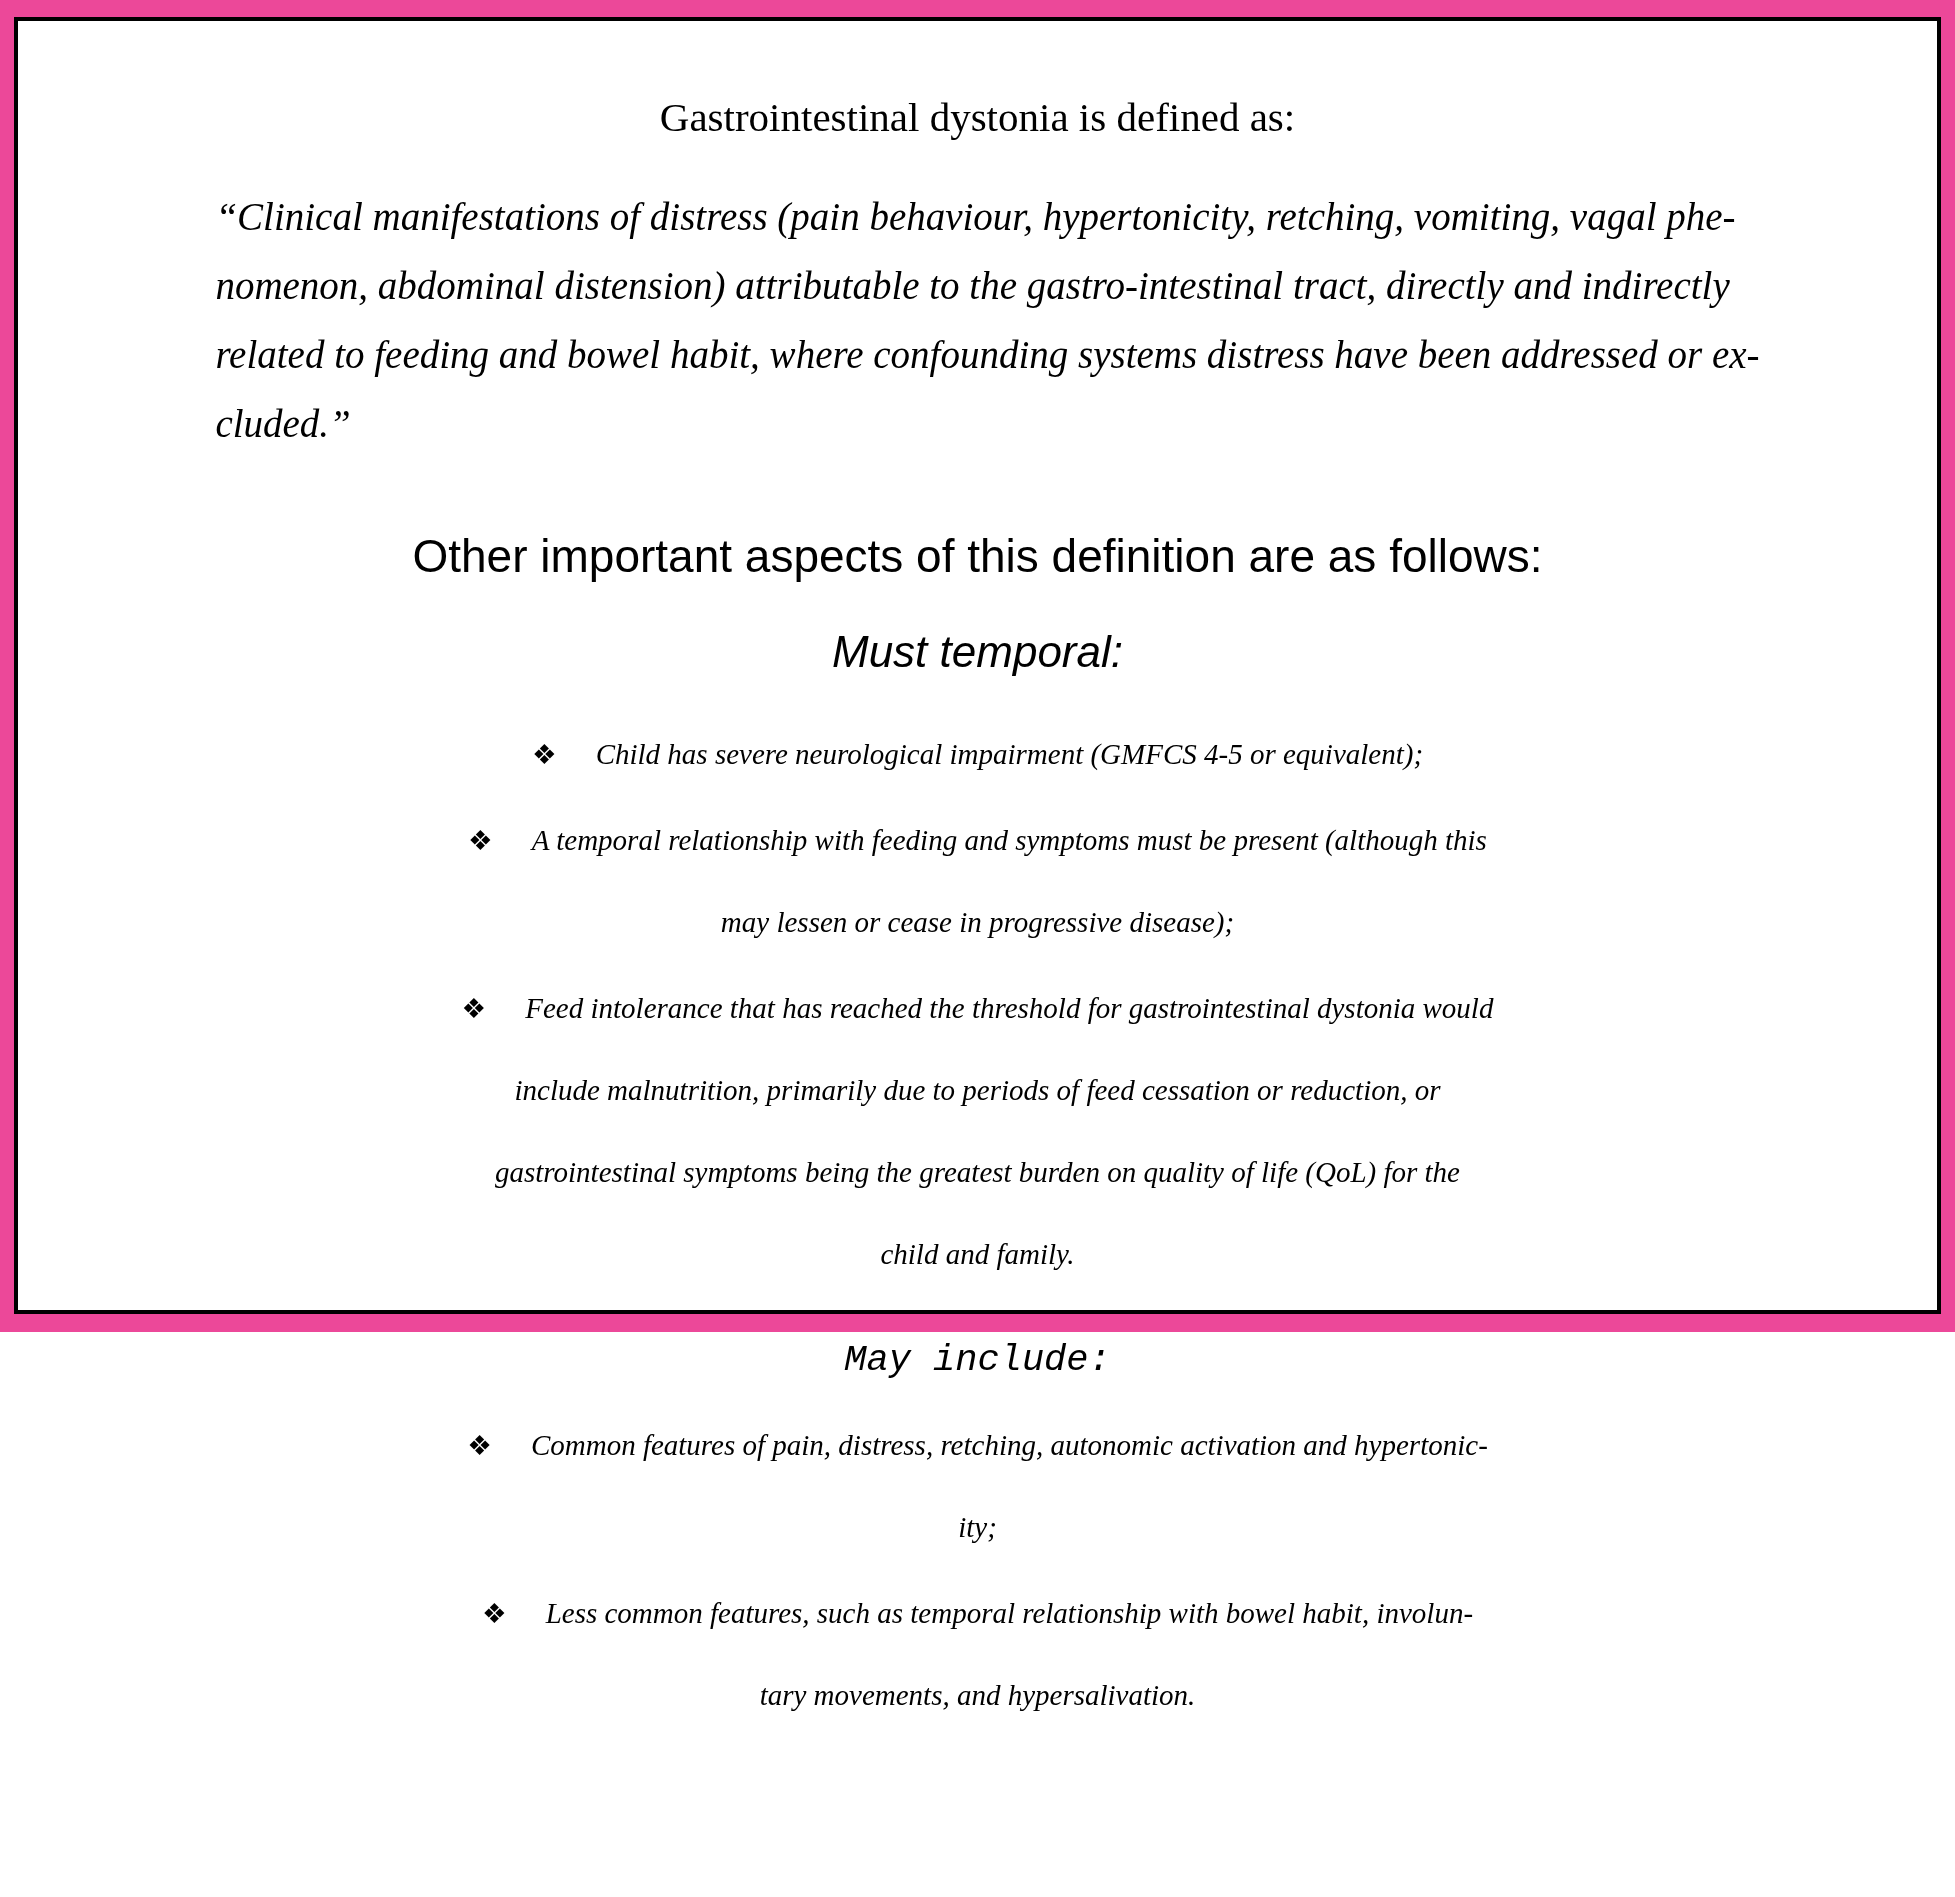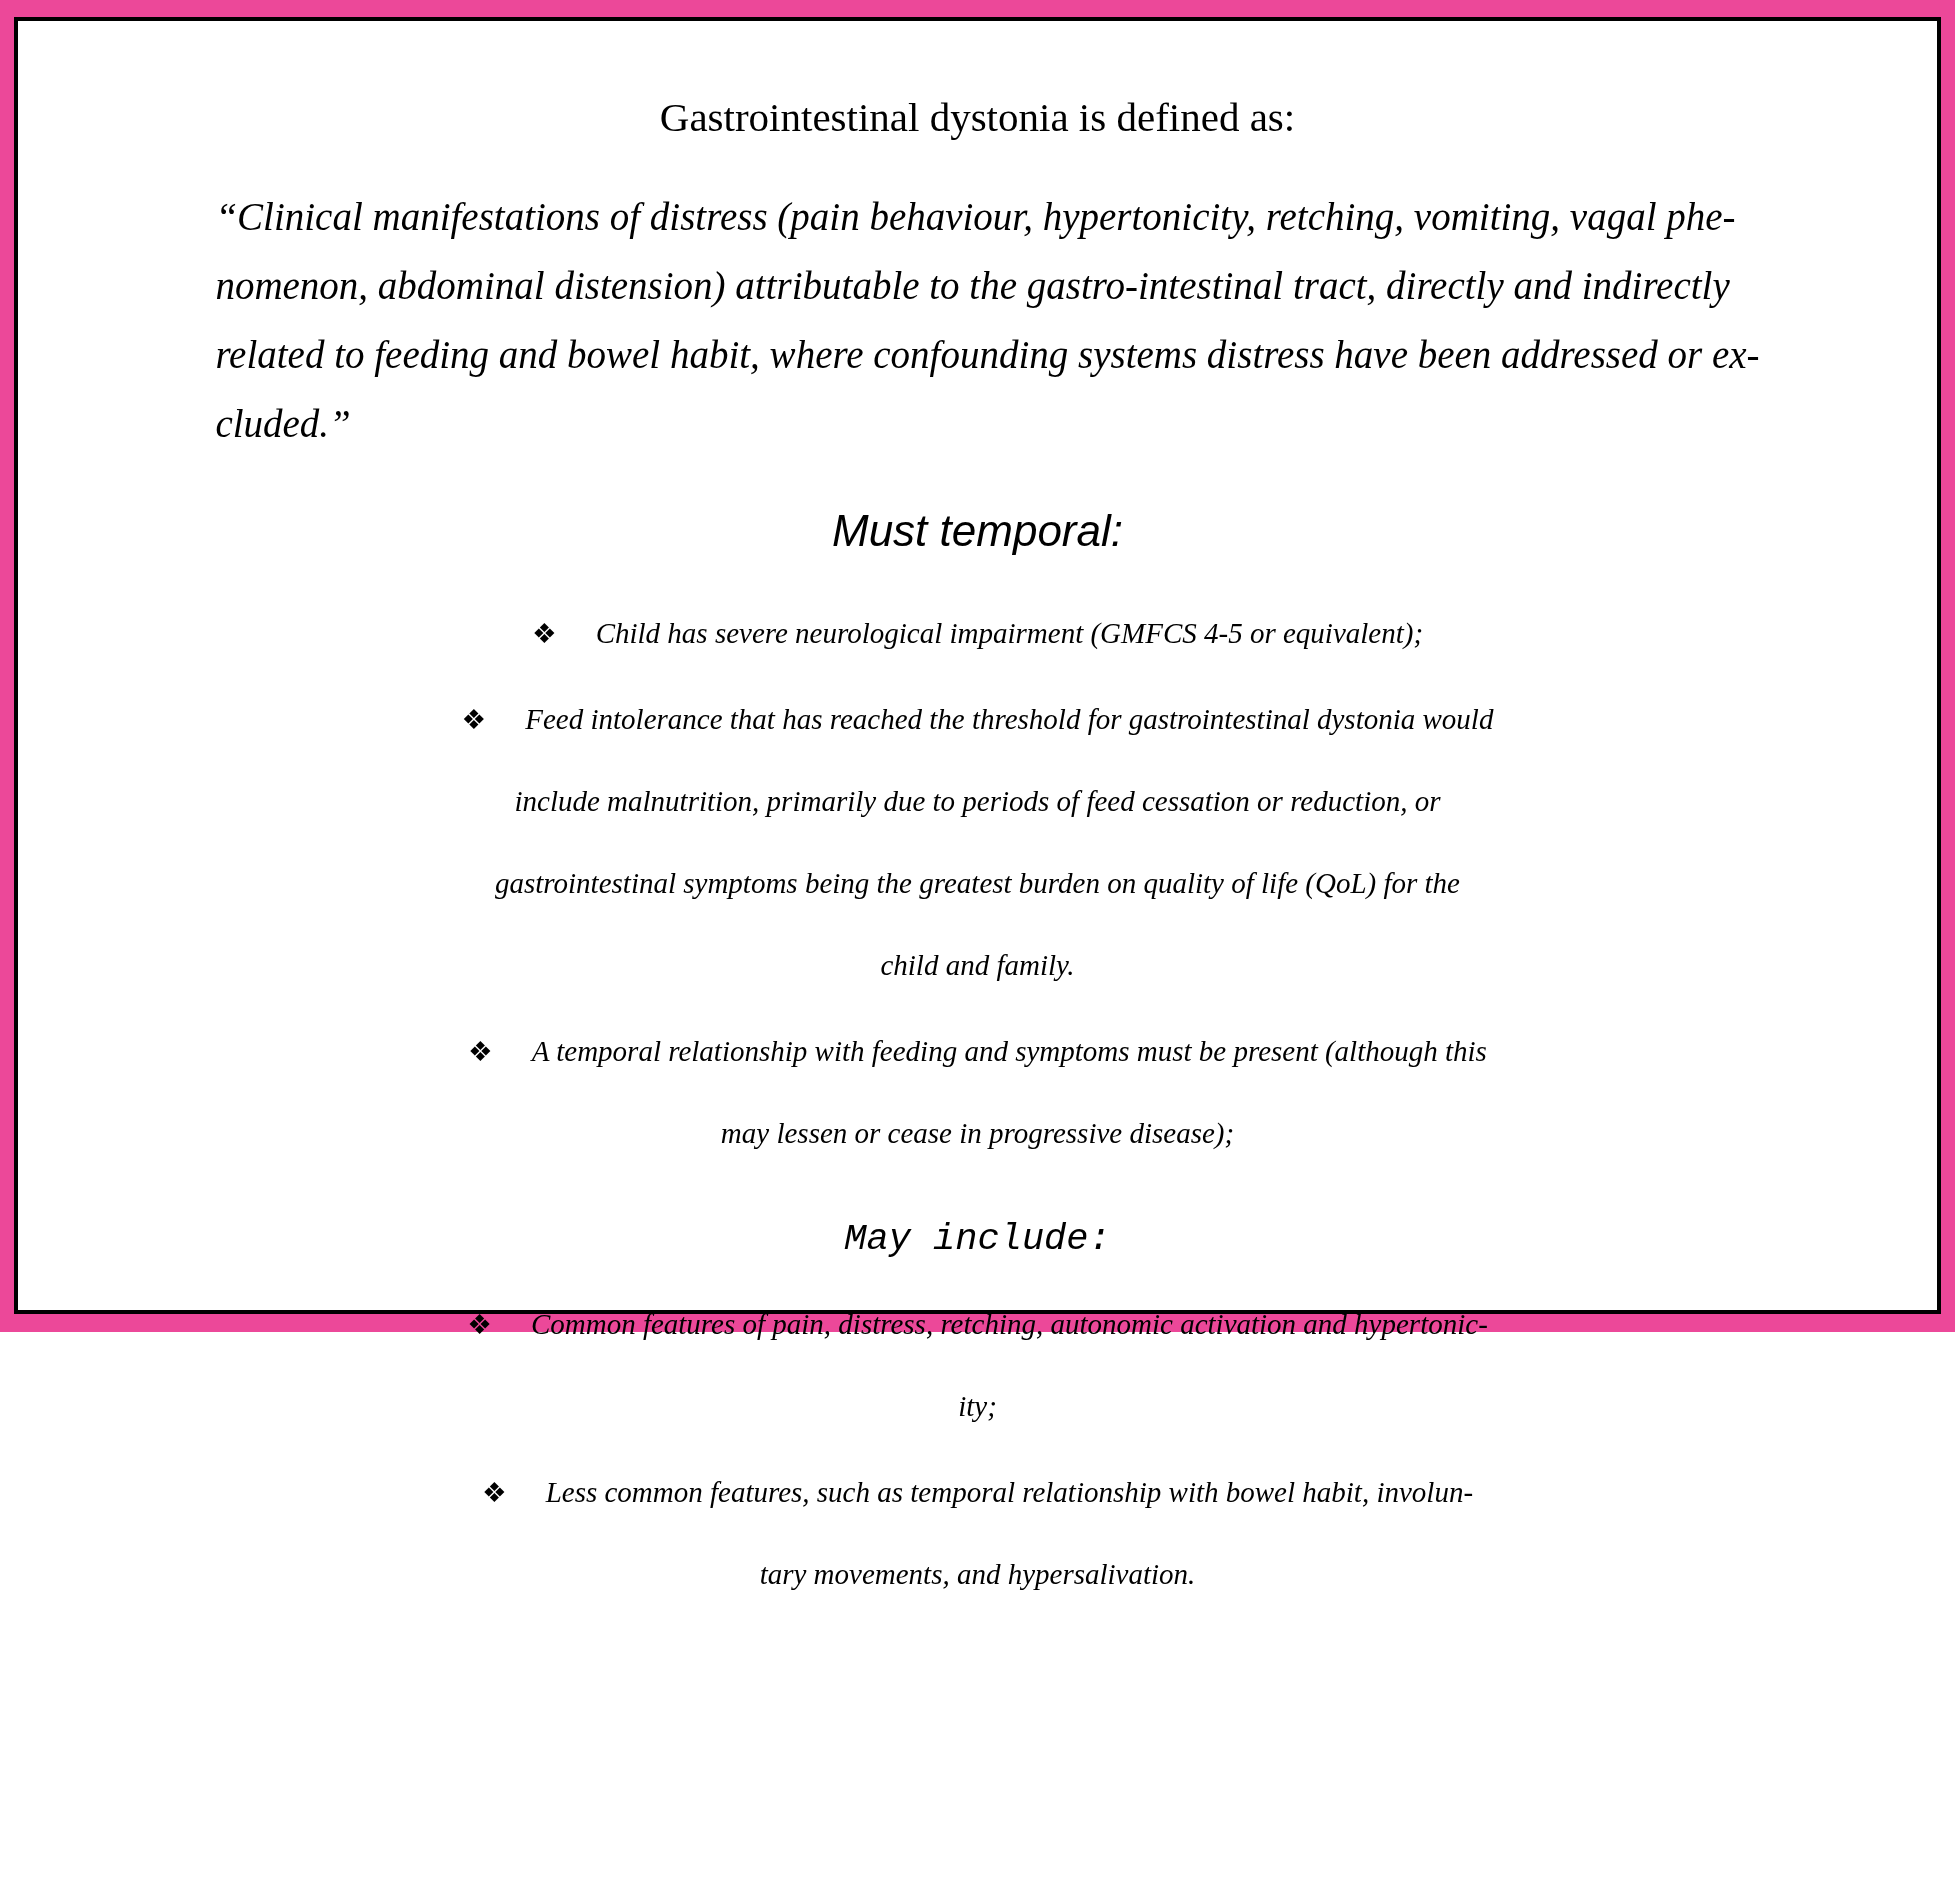--- a/index.html
+++ b/index.html
@@ -97,31 +97,32 @@
 <div class="page">
   <div class="frame">
 
     <div class="title">Gastrointestinal dystonia is defined as:</div>
 
     <div class="quote">“Clinical manifestations of distress (pain behaviour, hypertonicity, retching, vomiting, vagal phe-
 nomenon, abdominal distension) attributable to the gastro-intestinal tract, directly and indirectly
 related to feeding and bowel habit, where confounding systems distress have been addressed or ex-
 cluded.”</div>
 
+    <div class="aspects-heading">Other important aspects of this definition are as follows:</div>
 
     <div class="must-label">Must temporal:</div>
 
     <div class="bullet-list must">
       <div class="bullet"><span class="marker">❖</span><span class="bullet-text">Child has severe neurological impairment (GMFCS 4-5 or equivalent);</span></div>
+      <div class="bullet"><span class="marker">❖</span><span class="bullet-text">A temporal relationship with feeding and symptoms must be present (although this
+may lessen or cease in progressive disease);</span></div>
       <div class="bullet"><span class="marker">❖</span><span class="bullet-text">Feed intolerance that has reached the threshold for gastrointestinal dystonia would
 include malnutrition, primarily due to periods of feed cessation or reduction, or
 gastrointestinal symptoms being the greatest burden on quality of life (QoL) for the
 child and family.</span></div>
-      <div class="bullet"><span class="marker">❖</span><span class="bullet-text">A temporal relationship with feeding and symptoms must be present (although this
-may lessen or cease in progressive disease);</span></div>
     </div>
 
     <div class="may-label">May include:</div>
 
     <div class="bullet-list may">
       <div class="bullet"><span class="marker">❖</span><span class="bullet-text">Common features of pain, distress, retching, autonomic activation and hypertonic-
 ity;</span></div>
       <div class="bullet"><span class="marker">❖</span><span class="bullet-text">Less common features, such as temporal relationship with bowel habit, involun-
 tary movements, and hypersalivation.</span></div>
     </div>

